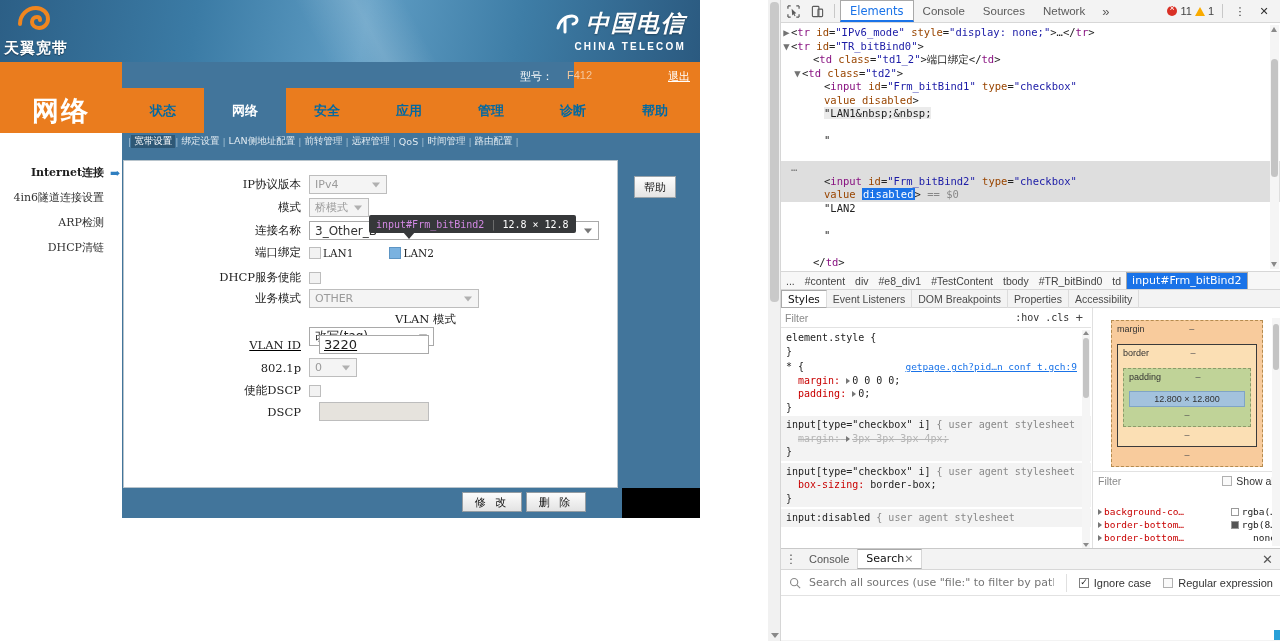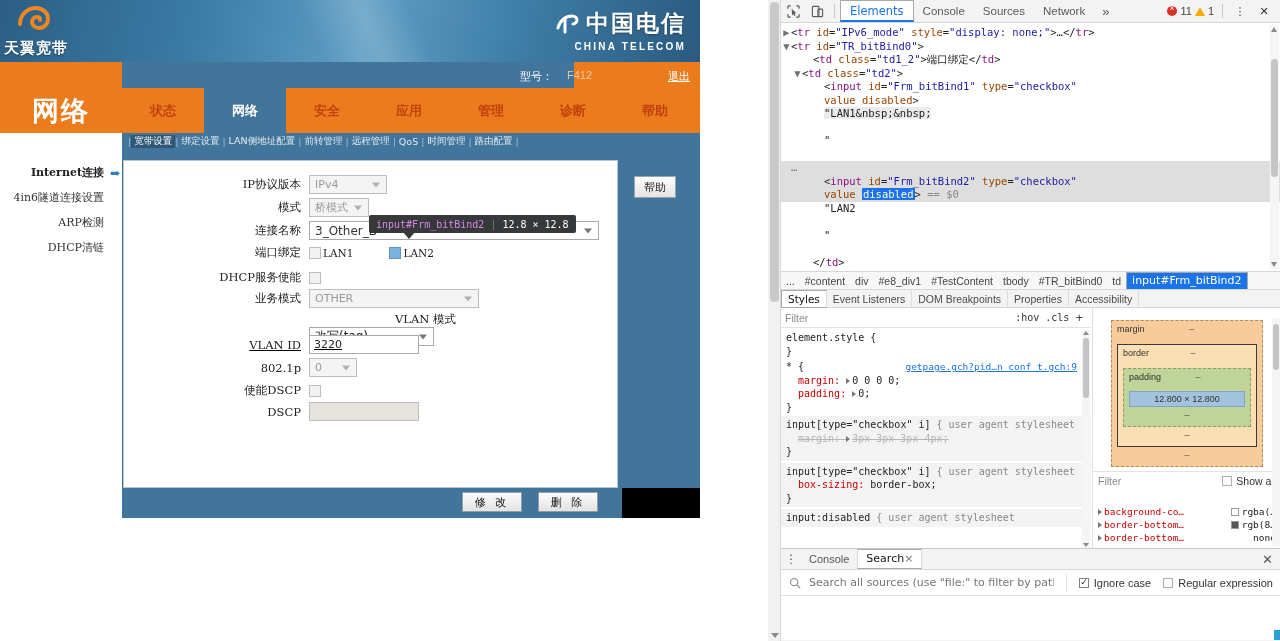--- a/index.html
+++ b/index.html
@@ -31,21 +31,21 @@
   .logo-swirl {
     position:absolute; left:14px; top:4px; width:44px; height:34px;
   }
   .logo-cn {
     position:absolute; left:4px; top:39px; width:100px;
     color:#fff; font-size:15px; font-weight:bold; letter-spacing:1px;
     font-family:"DejaVu Sans", sans-serif;
     text-shadow:0 1px 1px rgba(0,0,0,.4);
   }
   .ct-logo { position:absolute; right:14px; top:8px; text-align:right; color:#fff; }
-  .ct-logo .ct-row { display:flex; align-items:center; justify-content:flex-end; }
+  .ct-logo .ct-row { display:flex; align-items:center; justify-content:flex-end;font-style:italic; }
   .ct-mark { width:26px; height:26px; margin-right:6px; }
   .ct-cn { font-size:23px; font-weight:bold; letter-spacing:2px; font-family:"DejaVu Sans", sans-serif;
            text-shadow:0 1px 2px rgba(0,0,0,.35); }
   .ct-en { font-size:10px; letter-spacing:2.2px; font-weight:bold; margin-top:2px; }
 
   .rt-orangebar {
     position:absolute; left:0; top:62px; width:700px; height:26px; background:#ea7c1e;
   }
   .rt-bluebar-top {
     position:absolute; left:122px; top:62px; width:452px; height:26px; background:#42759b;
@@ -65,21 +65,21 @@
     background:#ea7c1e; color:#fff; font-size:27px; font-weight:bold;
     font-family:"DejaVu Serif", serif; display:flex; align-items:center; justify-content:center;
     letter-spacing:2px;
   }
   .rt-orange-right {
     position:absolute; left:122px; top:88px; width:578px; height:45px; background:#ea7c1e;
   }
   .rt-tabs { position:absolute; left:122px; top:88px; height:45px; display:flex; }
   .rt-tab {
     width:82px; height:45px; display:flex; align-items:center; justify-content:center;
-    font-size:13px; font-weight:bold; color:#c2410c; cursor:pointer;
+    font-size:13px; font-weight:bold; color:#0369a1; cursor:pointer;
     font-family:"DejaVu Sans", sans-serif;
   }
   .rt-tab.active { background:#42759b; color:#ffffff; }
   .rt-subnav {
     position:absolute; left:122px; top:133px; width:578px; height:16px;
     background:#42759b; color:#dfe9f0; font-size:9.5px; display:flex; align-items:center;
     padding-left:6px; font-family:"DejaVu Sans", sans-serif; white-space:nowrap;
   }
   .sn-item { padding:0 3px; cursor:pointer; }
   .sn-item.cur { background:#2e5876; color:#ffffff; }
@@ -125,22 +125,22 @@
     font-family:"DejaVu Sans", sans-serif;
   }
   .sel.dis { background:#f4f4f4; color:#9a9a9a; border-color:#bdbdbd; }
   .sel .caret {
     position:absolute; right:6px; top:50%; transform:translateY(-50%);
     width:0;height:0;border-left:4px solid transparent;border-right:4px solid transparent;
     border-top:5px solid #777;
   }
   .sel.dis .caret { border-top-color:#b0b0b0; }
   .txtin {
-    height:19px; border:1px solid #a9a9a9; background:#fff; color:#222; font-size:11px;
-    padding-left:4px; line-height:17px; font-family:"DejaVu Sans", sans-serif;
+    height:19px; border:1px solid #a9a9a9; background:#fff; color:#222; font-size:13px;
+    padding-left:4px; line-height:17px; font-family:"DejaVu Sans", sans-serif;margin-left:10px;
   }
   .txtin.dis { background:#e6e3dd; border-color:#bdbdbd; }
   .cbx {
     width:12px; height:12px; border:1px solid #bdbdbd; background:#f2f2f2;
     display:inline-block; vertical-align:middle; cursor:pointer;
   }
   .cbx.hl { background:#7ab2e0; border-color:#5d95c4; }
   .cb-label {
     font-size:10.5px; color:#222; font-family:"DejaVu Serif", serif; margin-left:2px;
     vertical-align:middle;
@@ -157,21 +157,21 @@
   .inspect-tip .dim { color:#fff; }
   .inspect-tip:after {
     content:""; position:absolute; left:34px; bottom:-6px;
     width:0;height:0;border-left:6px solid transparent;border-right:6px solid transparent;
     border-top:7px solid #36383a;
   }
 
   .rt-footbar {
     position:absolute; left:122px; top:488px; width:578px; height:30px; background:#42759b;
   }
-  .btn-row { position:absolute; left:462px; top:492px; display:flex; gap:16px; }
+  .btn-row { position:absolute; left:462px; top:492px; display:flex; gap:4px; }
   .rt-btn {
     width:60px; height:20px; background:linear-gradient(#fcfcfc,#e3e3e3);
     border:1px solid #949ca2; font-size:11px; color:#111; cursor:pointer;
     display:flex; align-items:center; justify-content:center; letter-spacing:3px;
     font-family:"DejaVu Sans", sans-serif;
   }
   .rt-black {
     position:absolute; left:622px; top:488px; width:78px; height:30px; background:#000;
   }
   .rt-bottom-white { position:absolute; left:0; top:518px; width:700px; height:123px; background:#fff; }

